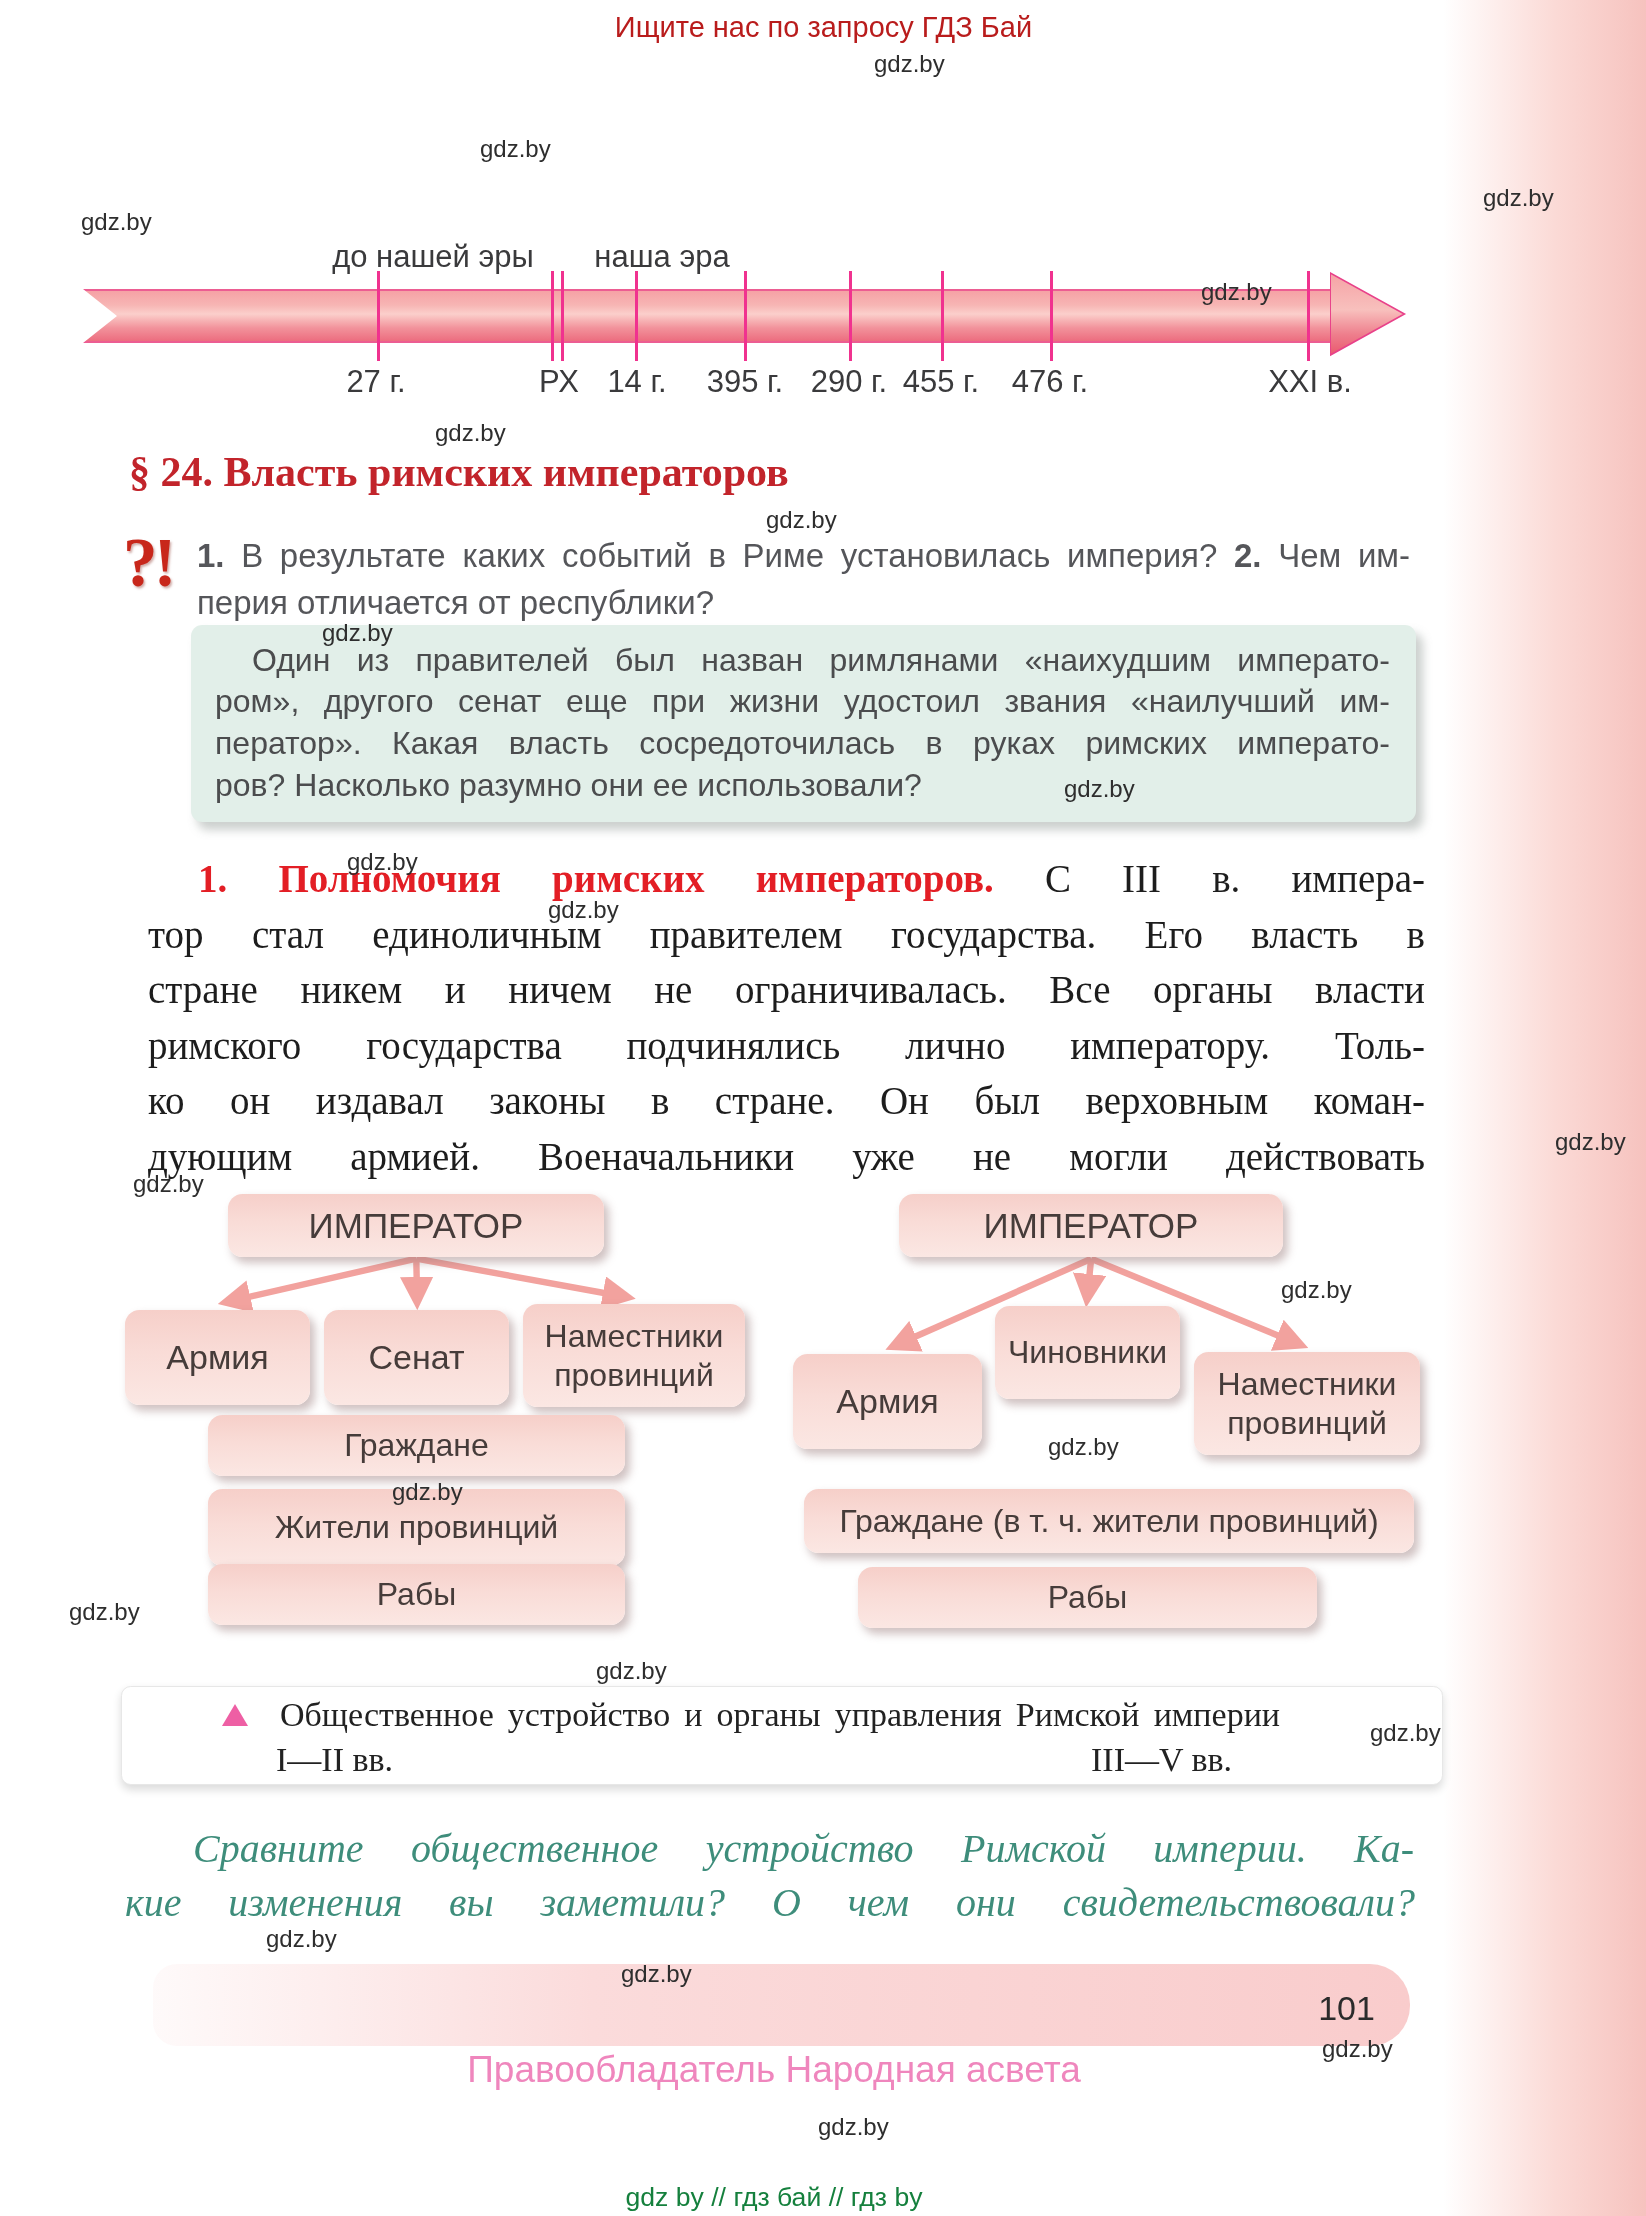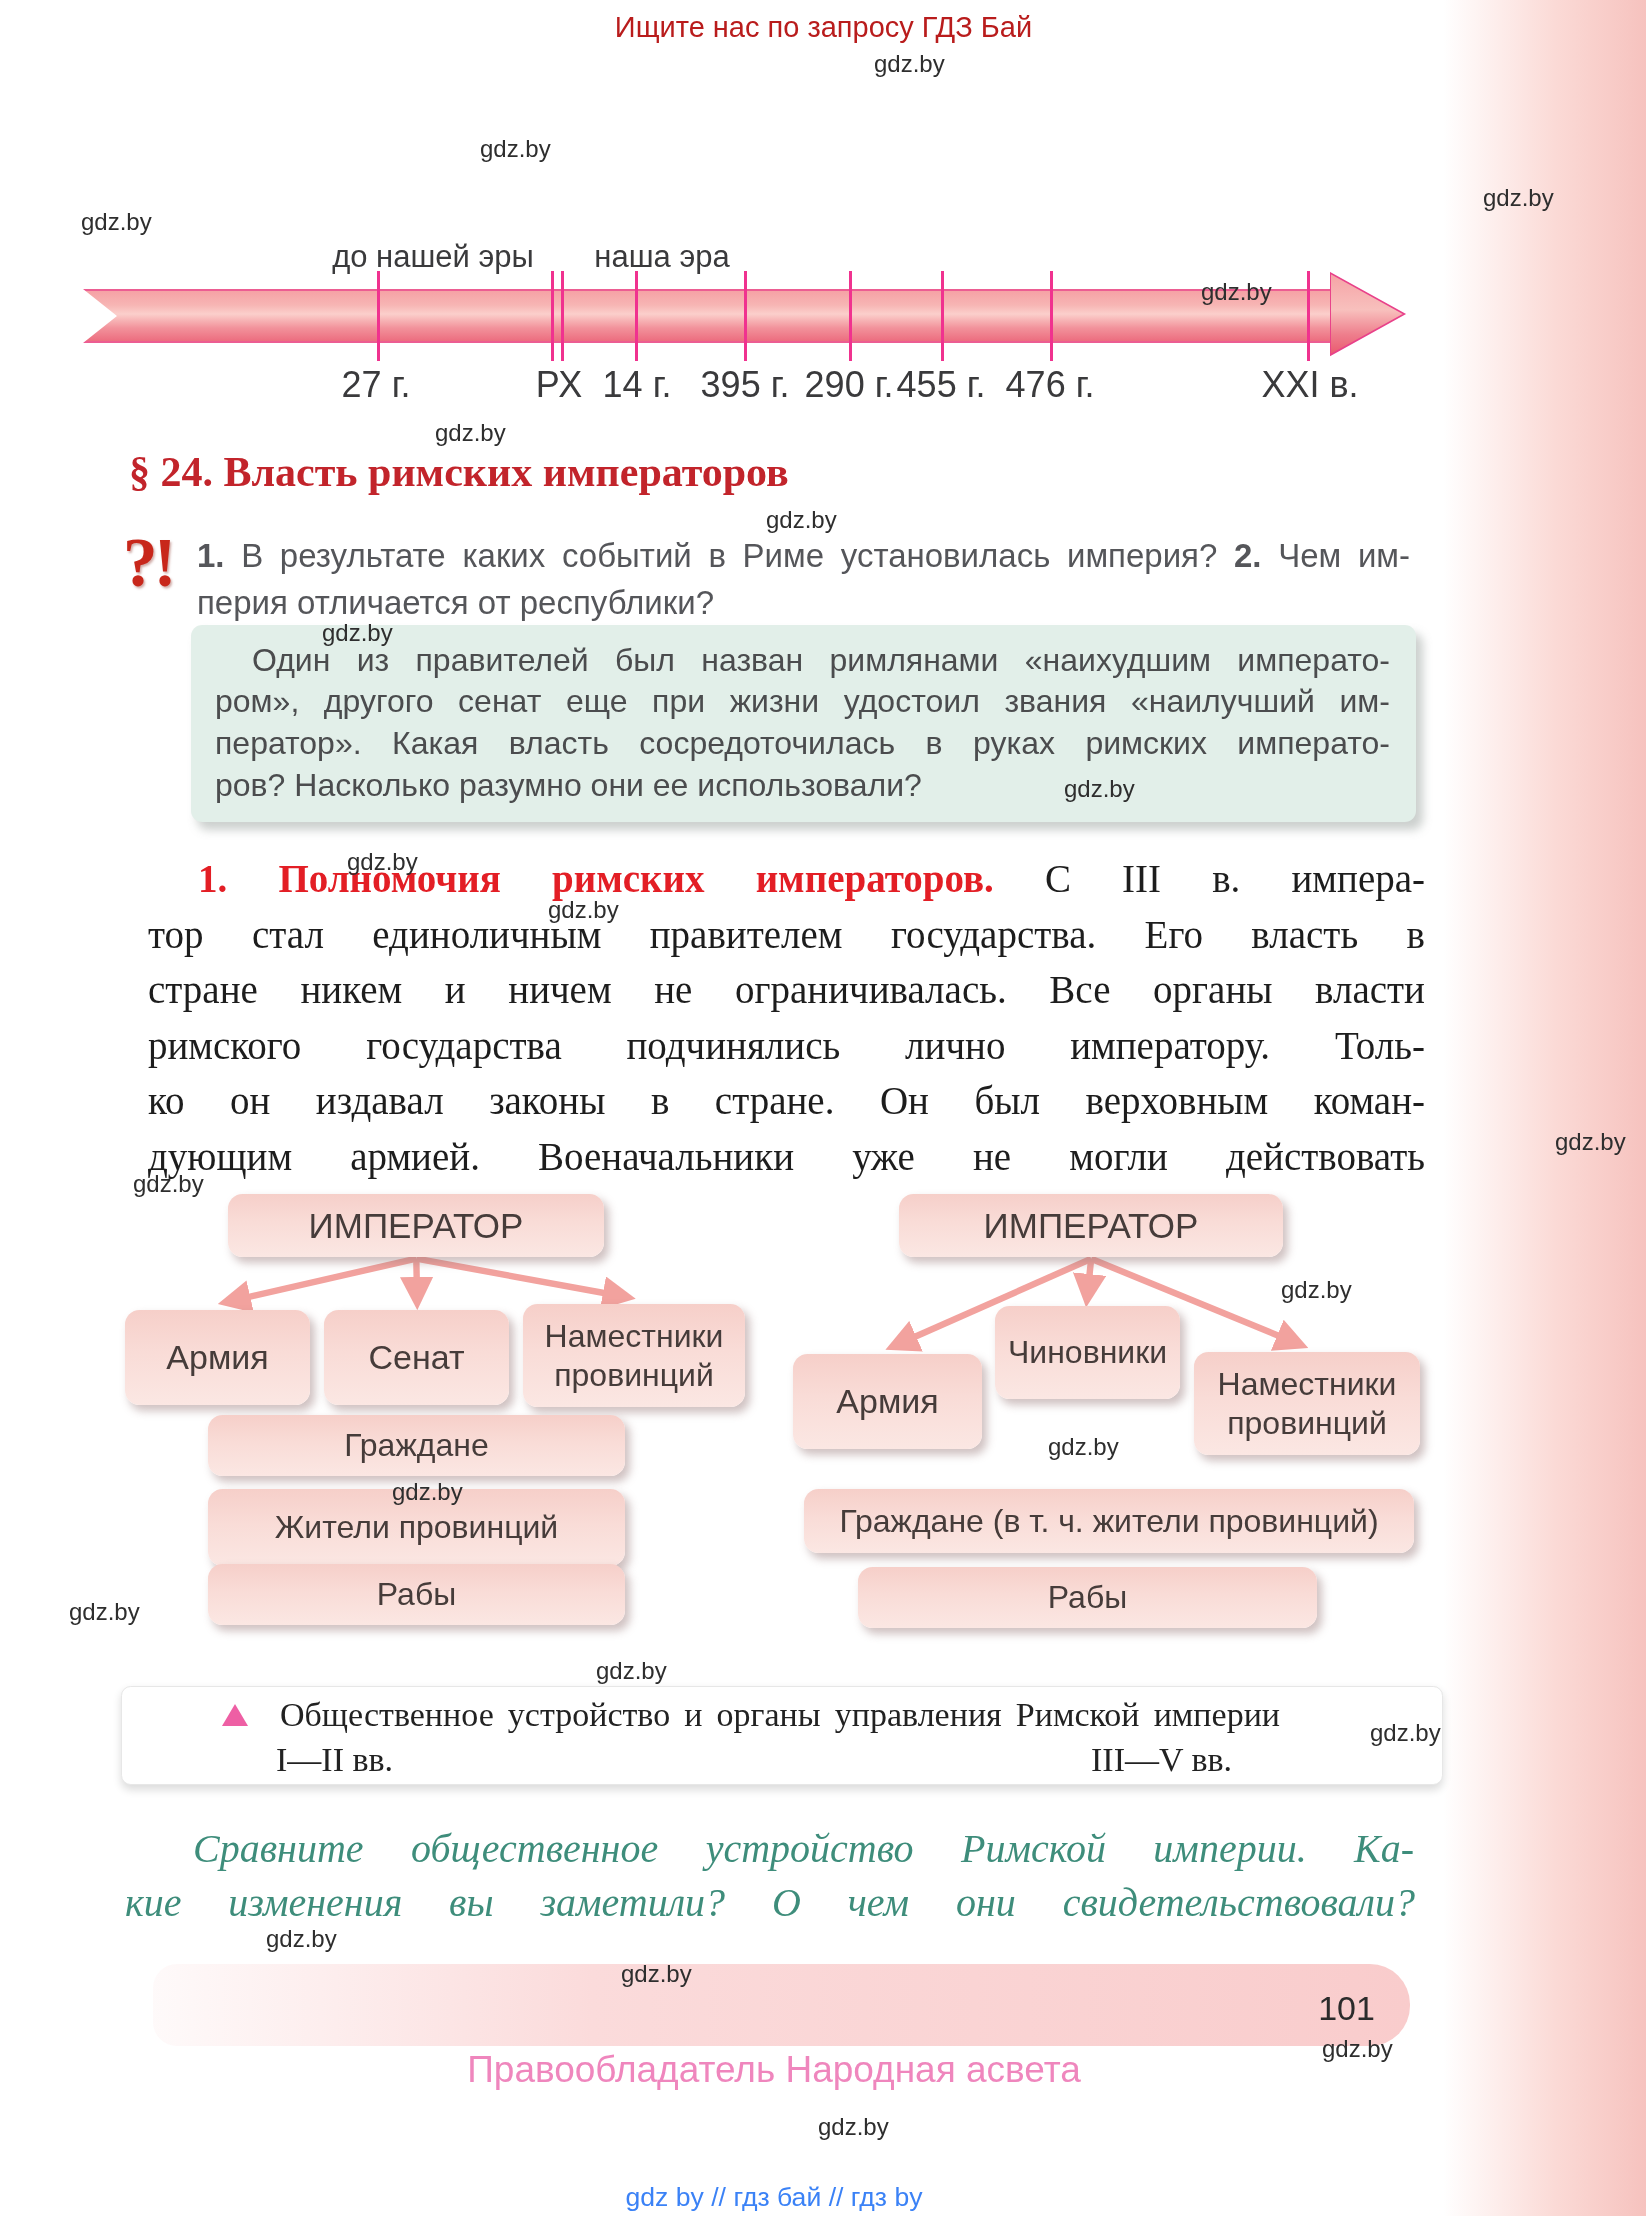--- a/index.html
+++ b/index.html
@@ -15,21 +15,21 @@
   .wm{font-size:24px;color:#2e2e2e;z-index:6;white-space:nowrap;}
   
   .banner{left:0;top:11.3px;width:1647px;text-align:center;font-size:29px;color:#b91c1c;z-index:3;}
   
   .era-label{top:239px;font-size:31px;color:#3a3a3c;transform:translateX(-50%);z-index:3;white-space:nowrap;}
   .tl-band{left:83px;top:289px;width:1252px;height:50px;z-index:2;
     background:linear-gradient(180deg,#f5a2a5 0%,#f7b5b4 28%,#fbcfcb 46%,#f2929b 74%,#ec6d7f 100%);
     border-top:2.4px solid #ec5d92;border-bottom:2.4px solid #ec5d92;
     clip-path:polygon(0 0,100% 0,100% 100%,0 100%,34px 50%);}
   .tick{top:271px;width:3.2px;height:90px;background:#f0328f;z-index:3;}
-  .tdate{top:364px;font-size:36px;color:#3a3a3c;transform:translateX(-50%);z-index:3;white-space:nowrap;}
+  .tdate{top:364px;font-size:31px;color:#3a3a3c;transform:translateX(-50%);z-index:3;white-space:nowrap;}
   
   .sec-title{left:129px;top:448px;width:909px;text-align:left;
     font-family:"Liberation Serif","DejaVu Serif",serif;font-weight:700;
     font-size:42px;color:#c2242b;z-index:3;white-space:nowrap;}
   
   .q-icon{left:123px;top:524px;font-family:"Liberation Serif","DejaVu Serif",serif;
     font-weight:700;font-size:69px;color:#c8271b;letter-spacing:-4px;
     text-shadow:1.6px 2.4px 2.4px rgba(120,20,10,0.35);z-index:3;}
   .q-line{color:#55565a;font-size:33px;z-index:3;line-height:37px;}
   .q-line b{font-weight:700;}
@@ -64,21 +64,21 @@
   .task-line{font-family:"Liberation Serif","DejaVu Serif",serif;font-style:italic;
     font-size:40px;color:#3e8d7b;z-index:3;text-align:justify;text-align-last:justify;}
   .t1{left:193px;top:1825px;width:1221px;}
   .t2{left:125px;top:1879px;width:1290px;}
   
   .foot-band{left:153px;top:1964px;width:1257px;height:82px;z-index:1;
     background:linear-gradient(90deg,rgba(253,240,240,0.35) 0%,#fbdbdb 35%,#f9cccc 100%);
     border-radius:24px 40px 40px 24px;}
   .page-num{left:1290px;top:1989px;width:113px;text-align:center;font-size:34px;color:#2b2b2b;z-index:3;}
   .copyright{left:129px;top:2049px;width:1290px;text-align:center;font-size:37px;color:#ef86bd;z-index:3;}
-  .links{left:129px;top:2182px;width:1290px;text-align:center;font-size:26.6px;color:#3b82f6;z-index:3;}
+  .links{left:129px;top:2182px;width:1290px;text-align:center;font-size:26.6px;color:#15803d;z-index:3;}
 </style>
 </head>
 <body>
 
 <div class="abs right-band"></div>
 
 <div class="abs banner">Ищите нас по запросу ГДЗ Бай</div>
 
 <div class="abs wm" style="left:874px;top:50px">gdz.by</div>
 <div class="abs wm" style="left:480px;top:135px">gdz.by</div>

